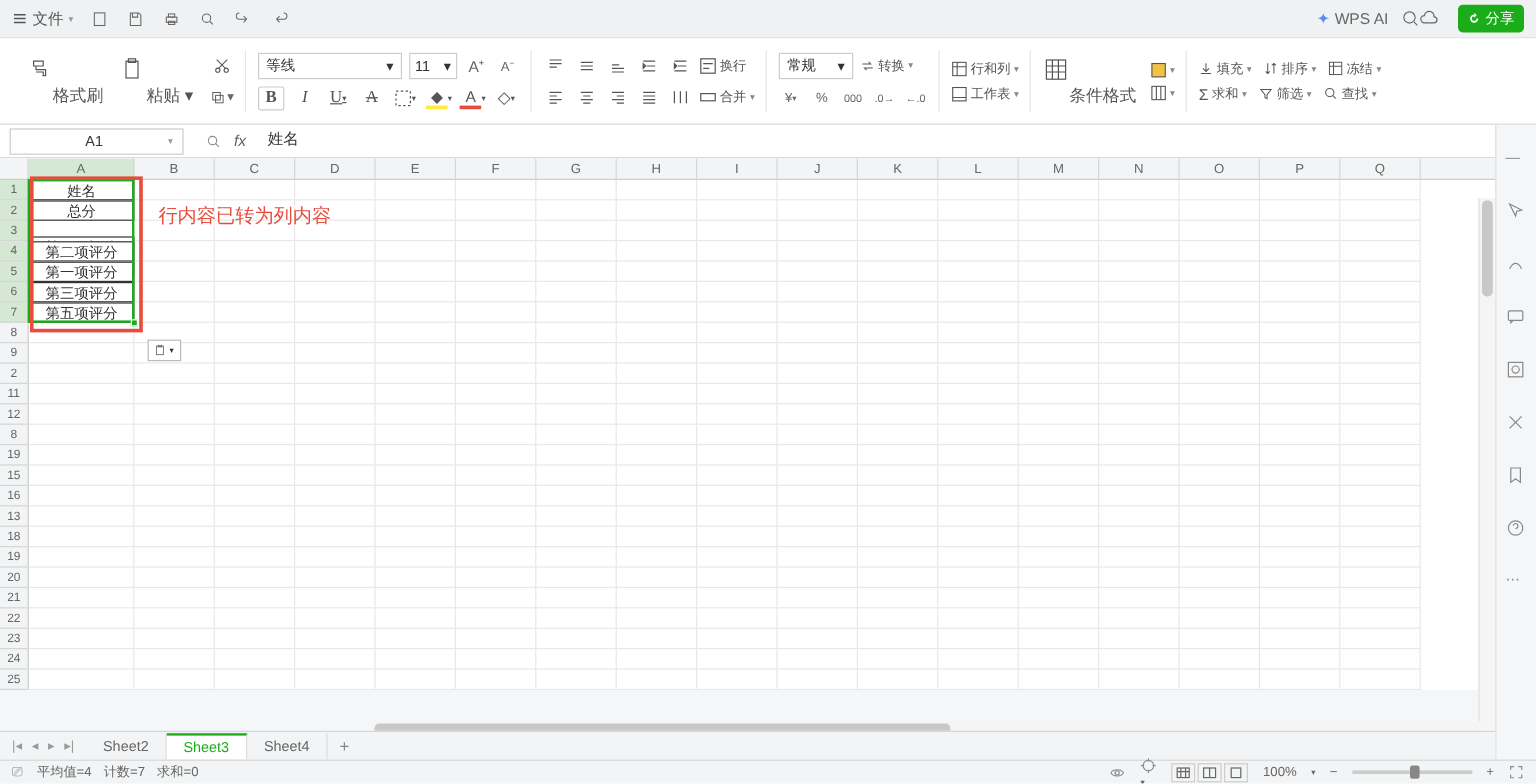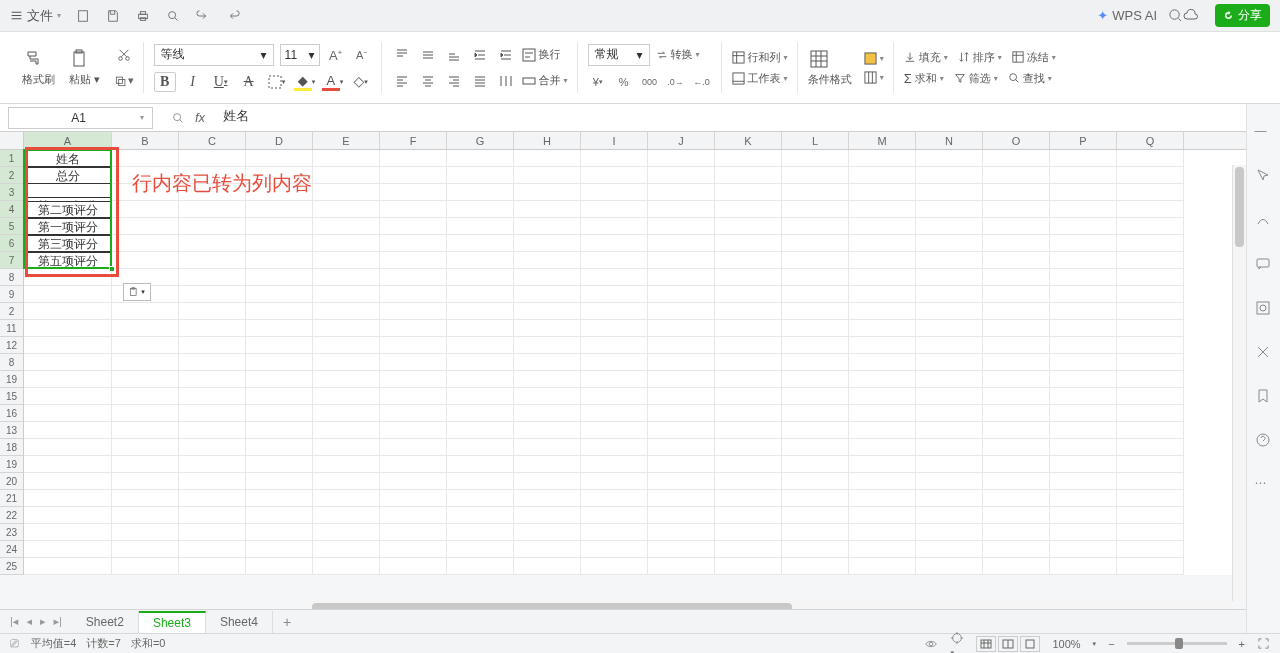--- a/index.html
+++ b/index.html
@@ -18,21 +18,21 @@
 .menu-tabs { display: flex; align-items: center; gap: 0; padding-left: 28px; }
 .menu-tabs .tab { padding: 0 13px; font-size: 13px; color: #444; cursor: pointer; height: 32px; line-height: 32px; }
 .menu-tabs .tab.active { color: #1aad19; border-bottom: 2px solid #1aad19; height: 30px; line-height: 30px; font-weight: 500; }
 
 
 .ribbon { height: 72px; background: #fff; display: flex; align-items: center; padding: 0 12px; border-bottom: 1px solid #d8d8d8; gap: 0; position: relative; }
 .ribbon-group { display: flex; flex-direction: column; align-items: center; justify-content: center; height: 100%; padding: 0 10px; position: relative; }
 .ribbon-group::after { content: ''; position: absolute; right: 0; top: 10px; bottom: 10px; width: 1px; background: #e5e5e5; }
 .ribbon-group:last-child::after { display: none; }
 .ribbon-icon-large { width: 22px; height: 22px; display: flex; align-items: center; justify-content: center; color: #555; }
-.ribbon-label { font-size: 11px; color: #555; margin-top: 2px; white-space: nowrap; }
+.ribbon-label { font-size: 14px; color: #555; margin-top: 2px; white-space: nowrap; margin-left: 22px; }
 .ribbon-row { display: flex; align-items: center; gap: 6px; }
 .ribbon-two-rows { display: flex; flex-direction: column; gap: 6px; }
 .ribbon-btn { display: flex; align-items: center; gap: 3px; font-size: 11px; color: #555; cursor: pointer; white-space: nowrap; }
 .ribbon-btn .caret { font-size: 8px; color: #888; }
 .font-select { width: 120px; height: 22px; border: 1px solid #ccc; background: #fff; padding: 0 6px; font-size: 12px; display: flex; align-items: center; justify-content: space-between; }
 .size-select { width: 40px; height: 22px; border: 1px solid #ccc; background: #fff; padding: 0 4px; font-size: 12px; display: flex; align-items: center; justify-content: space-between; }
 .mini-btn { width: 20px; height: 20px; display: flex; align-items: center; justify-content: center; cursor: pointer; color: #666; font-size: 11px; }
 .style-btn { width: 22px; height: 20px; display: flex; align-items: center; justify-content: center; cursor: pointer; color: #555; font-family: "Times New Roman", serif; font-size: 14px; }
 .style-btn.bold { font-weight: bold; border: 1px solid #ccc; border-radius: 2px; }
 .style-btn.italic { font-style: italic; }
@@ -55,21 +55,21 @@
 .col-header.sel { background: #d4e8d4; }
 .corner { position: absolute; top: 0; left: 0; width: 24px; height: 18px; background: #f3f4f5; border-right: 1px solid #ccc; border-bottom: 1px solid #ccc; }
 .row-headers { position: absolute; top: 18px; left: 0; width: 24px; background: #f3f4f5; border-right: 1px solid #ccc; }
 .row-header { height: 17px; border-bottom: 1px solid #d5d5d5; text-align: center; font-size: 10px; color: #666; line-height: 17px; }
 .row-header.sel { background: #d4e8d4; }
 .cells { position: absolute; top: 18px; left: 24px; right: 0; bottom: 0; }
 .cell { position: absolute; border-right: 1px solid #e8e8e8; border-bottom: 1px solid #e8e8e8; font-size: 12px; text-align: center; line-height: 17px; }
 .data-cell { border: 1px solid #333; background: #fff; }
 .selection-border { position: absolute; border: 2px solid #1aad19; pointer-events: none; }
 .red-highlight { position: absolute; border: 3px solid #e74c3c; pointer-events: none; }
-.annotation-text { position: absolute; color: #e74c3c; font-size: 20px; font-weight: 400; }
+.annotation-text { position: absolute; color: #e74c3c; font-size: 16px; font-weight: 400; }
 .paste-flyout { position: absolute; width: 28px; height: 18px; background: #fff; border: 1px solid #bbb; display: flex; align-items: center; justify-content: center; font-size: 9px; }
 
 
 .right-sidebar { position: absolute; right: 0; top: 104px; width: 34px; bottom: 20px; background: #f5f6f7; border-left: 1px solid #e0e0e0; display: flex; flex-direction: column; align-items: center; padding-top: 20px; gap: 26px; }
 .side-icon { width: 18px; height: 18px; color: #888; cursor: pointer; }
 
 
 .vscroll { position: absolute; right: 34px; top: 165px; width: 14px; bottom: 52px; background: #f5f5f5; border-left: 1px solid #e0e0e0; }
 .vscroll .thumb { position: absolute; top: 2px; left: 2px; right: 2px; height: 80px; background: #c8c8c8; border-radius: 4px; }
 .hscroll { position: absolute; bottom: 38px; left: 310px; right: 48px; height: 14px; background: #f5f5f5; }

